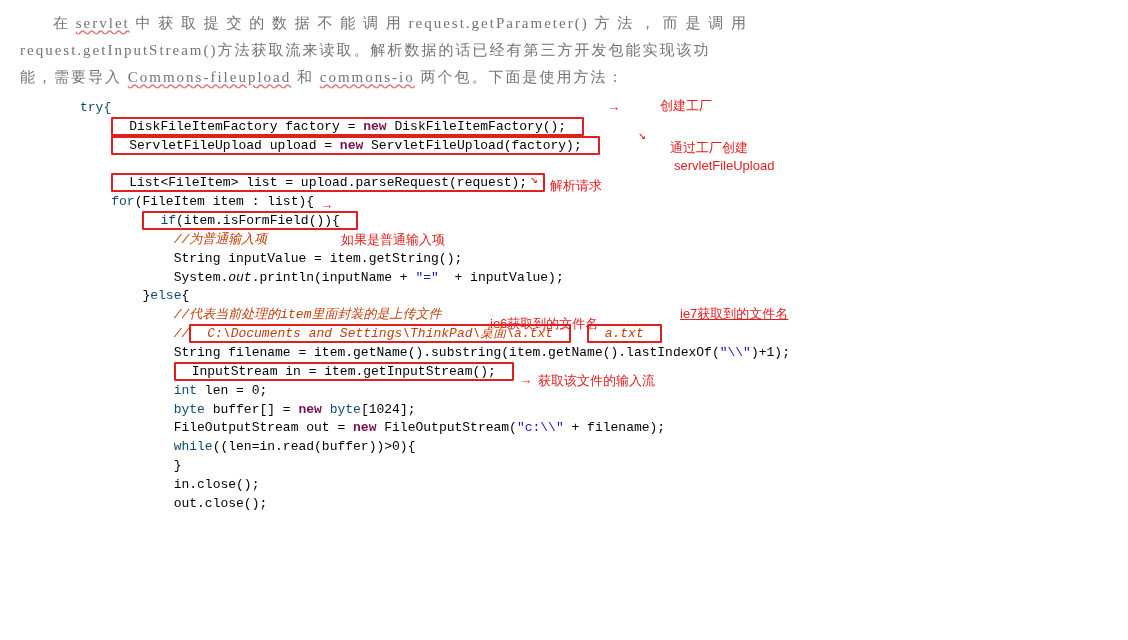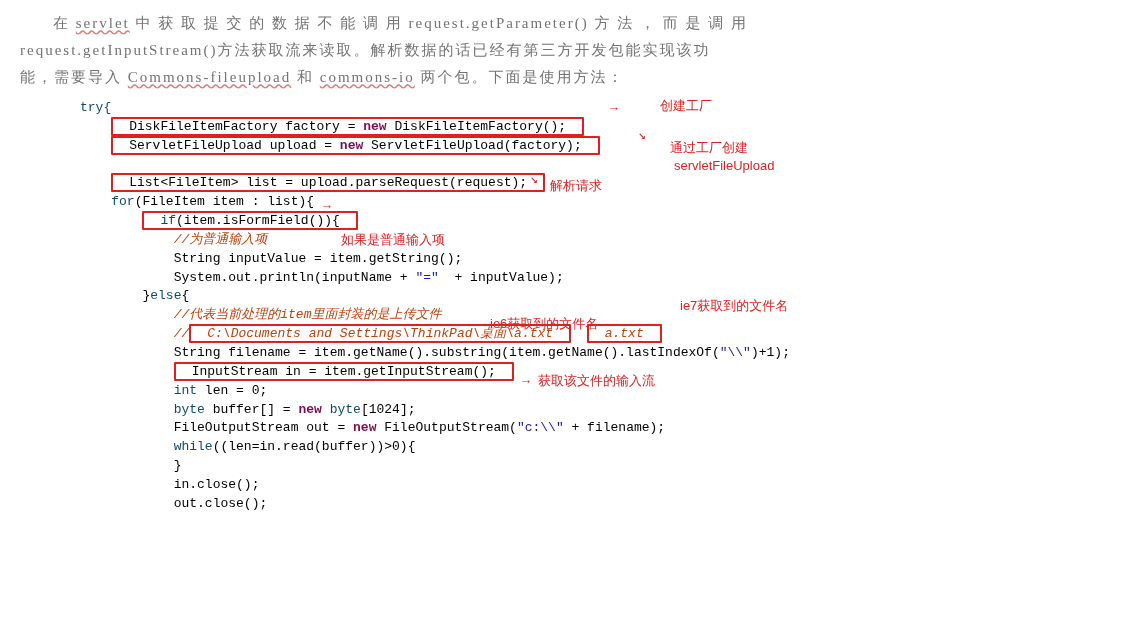--- a/index.html
+++ b/index.html
@@ -46,21 +46,21 @@
       font-family: "Microsoft YaHei", sans-serif;
       font-size: 13px;
       white-space: nowrap;
     }
     .arrow {
       position: absolute;
       color: #e02020;
       font-size: 13px;
     }
     .codeline { white-space: pre; position: relative; }
-    .ital { }
+    .ital { font-style: italic; }
   </style>
 </head>
 <body>
 
 <p class="paragraph para-indent">
   <span>在 </span><span class="underline">servlet</span><span> 中 获 取 提 交 的 数 据 不 能 调 用 request.getParameter() 方 法 ， 而 是 调 用</span>
 </p>
 <p class="paragraph">
   <span>request.getInputStream()方法获取流来读取。解析数据的话已经有第三方开发包能实现该功</span>
 </p>
@@ -77,21 +77,21 @@
   <span class="callout" style="left:594px; top:58px;">servletFileUpload</span>
   <span class="arrow" style="left:558px; top:28px;">↘</span>
 
   <span class="callout" style="left:470px; top:78px;">解析请求</span>
   <span class="arrow" style="left:450px; top:72px;">↘</span>
 
   <span class="callout" style="left:261px; top:99px;margin-top:33px;">如果是普通输入项</span>
   <span class="arrow" style="left:243px; top:98px;">→</span>
 
   <span class="callout" style="left:410px; top:216px;">ie6获取到的文件名</span>
-  <span class="callout" style="left:600px; top:198px;">ie7获取到的文件名</span>
+  <span class="callout" style="left:600px; top:206px;text-decoration:underline;">ie7获取到的文件名</span>
 
   <span class="callout" style="left:458px; top:273px;">获取该文件的输入流</span>
   <span class="arrow" style="left:442px; top:273px;">→</span>
 
   <div class="codeline"><span class="kw">try{</span></div>
   <div class="codeline">    <span class="rbox"><span>DiskFileItemFactory factory = <span class="newkw">new</span> DiskFileItemFactory();</span></span></div>
   <div class="codeline">    <span class="rbox"><span>ServletFileUpload upload = <span class="newkw">new</span> ServletFileUpload(factory);</span></span></div>
   <div class="codeline"> </div>
   <div class="codeline">    <span class="rbox">List&lt;FileItem&gt; list = upload.parseRequest(request);</span></div>
   <div class="codeline">    <span class="kw">for</span><span>(FileItem item : list){</span></div>

